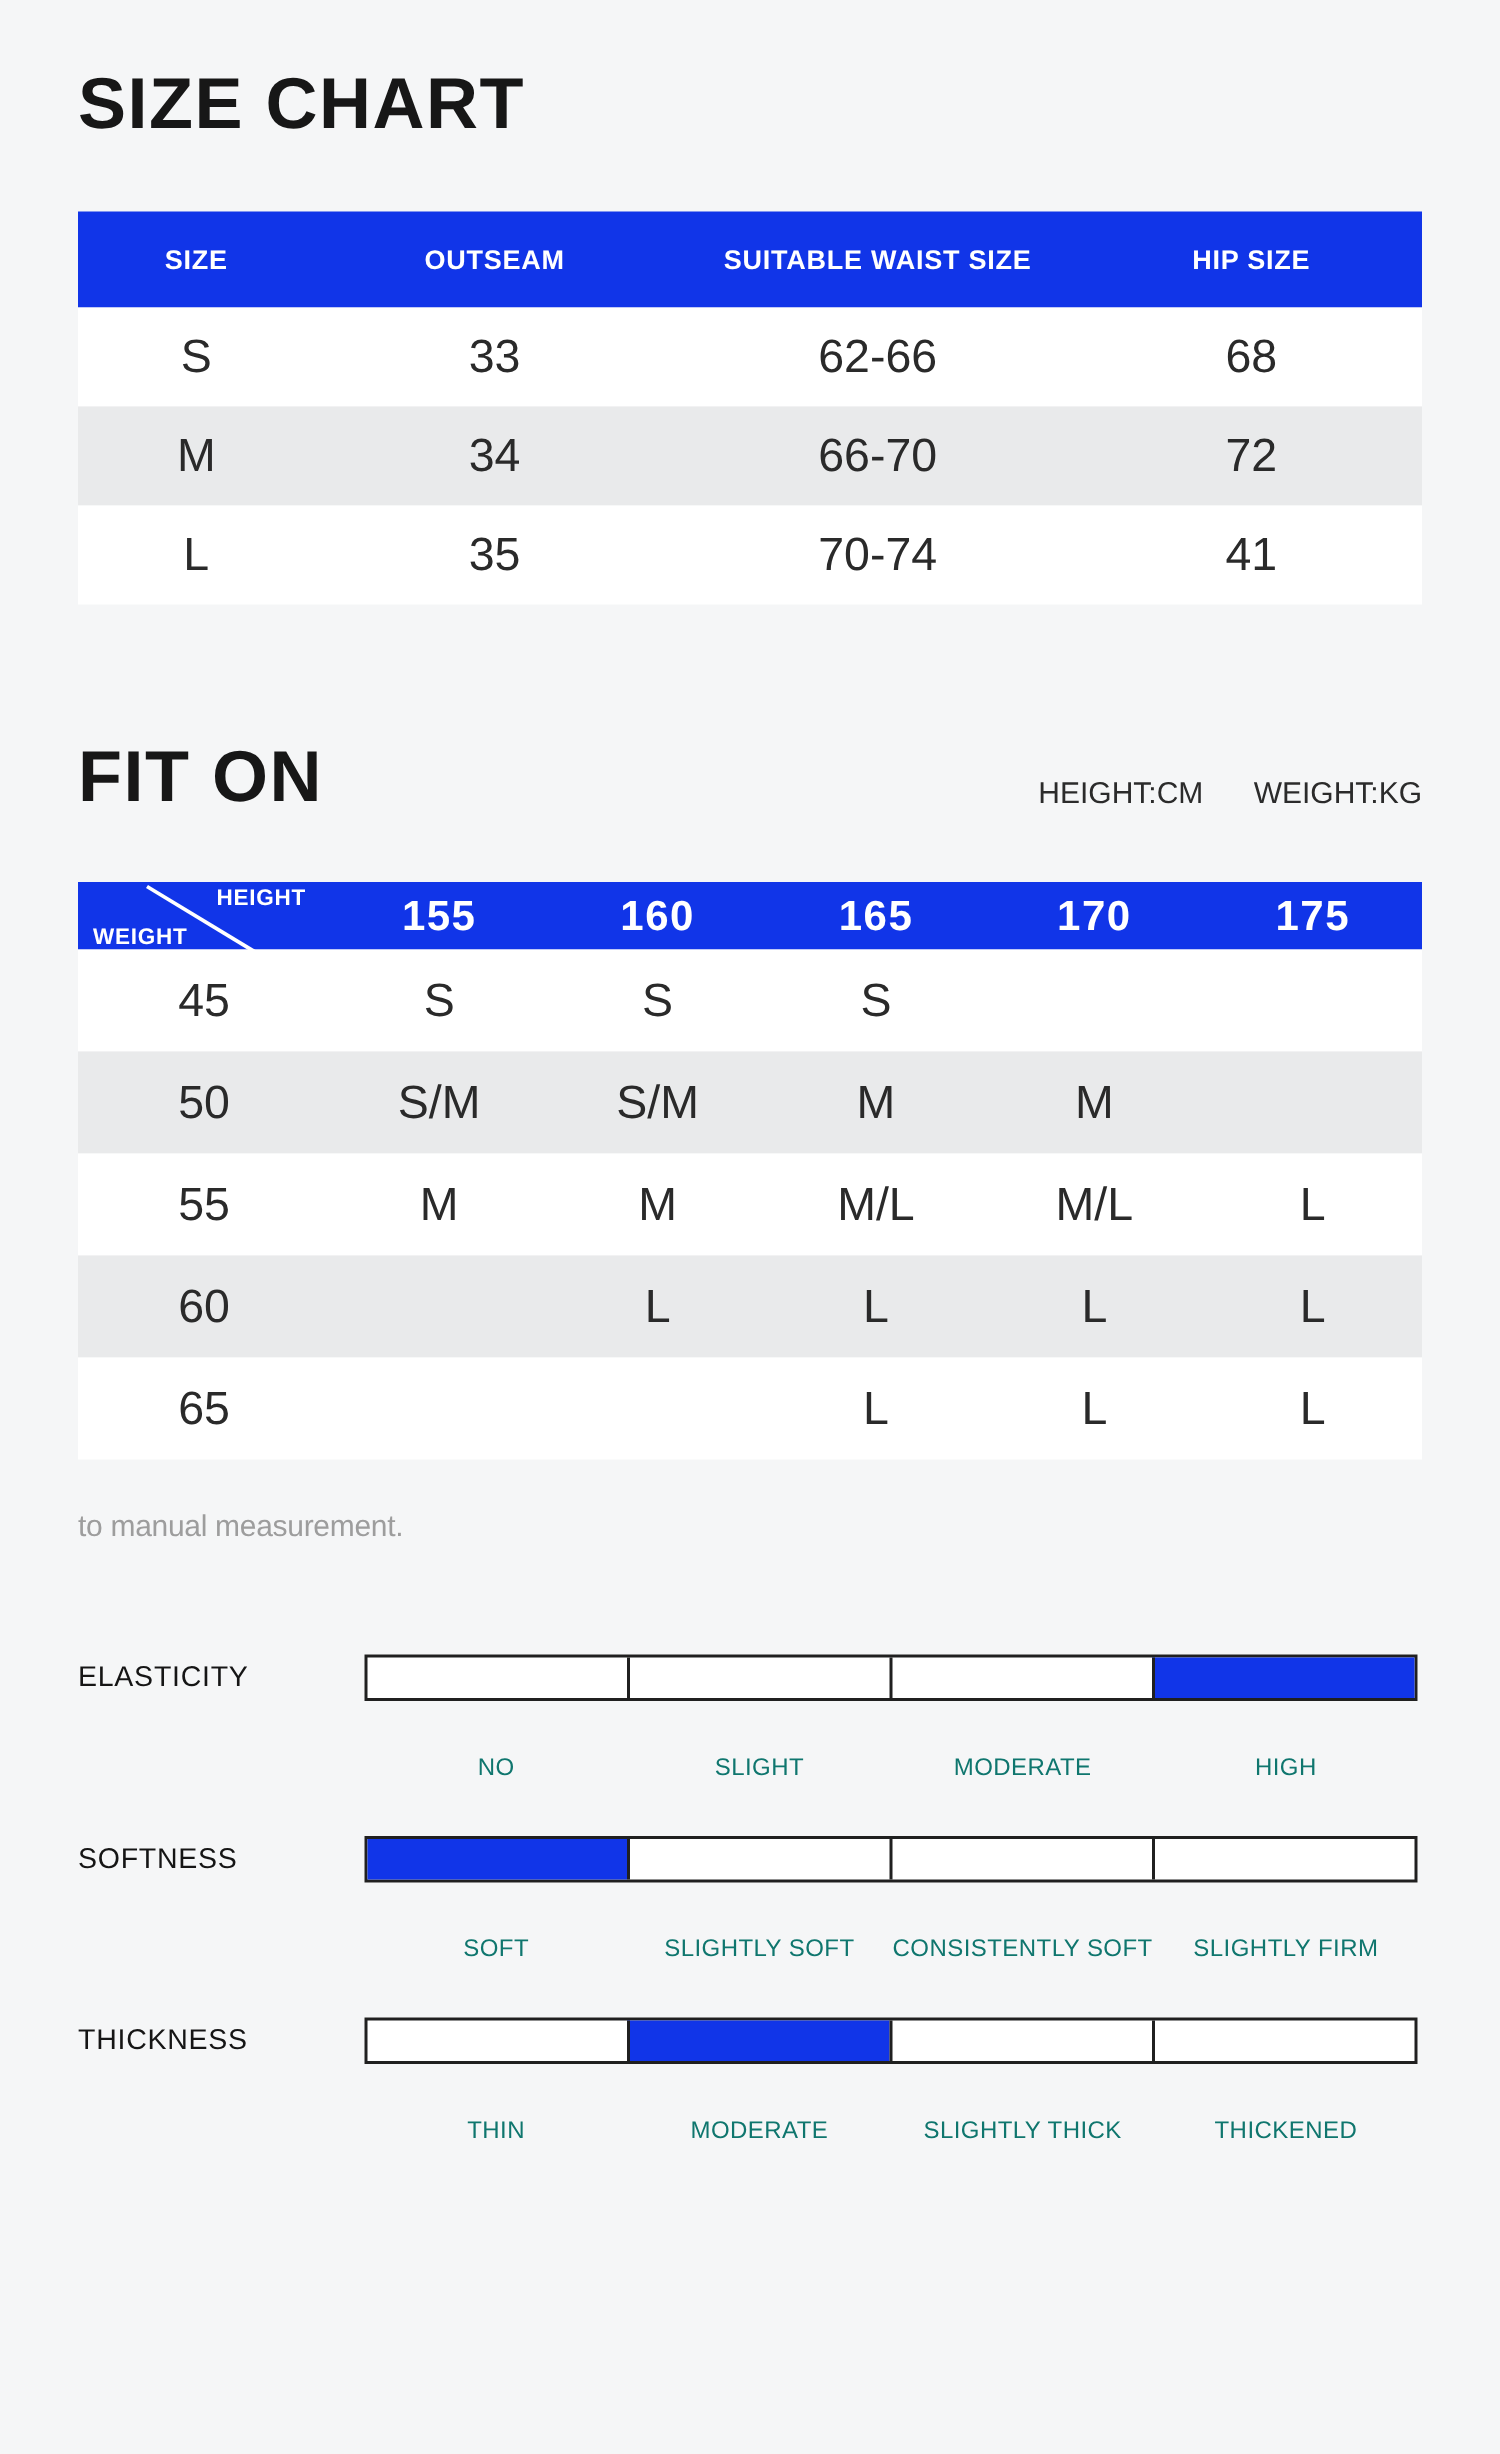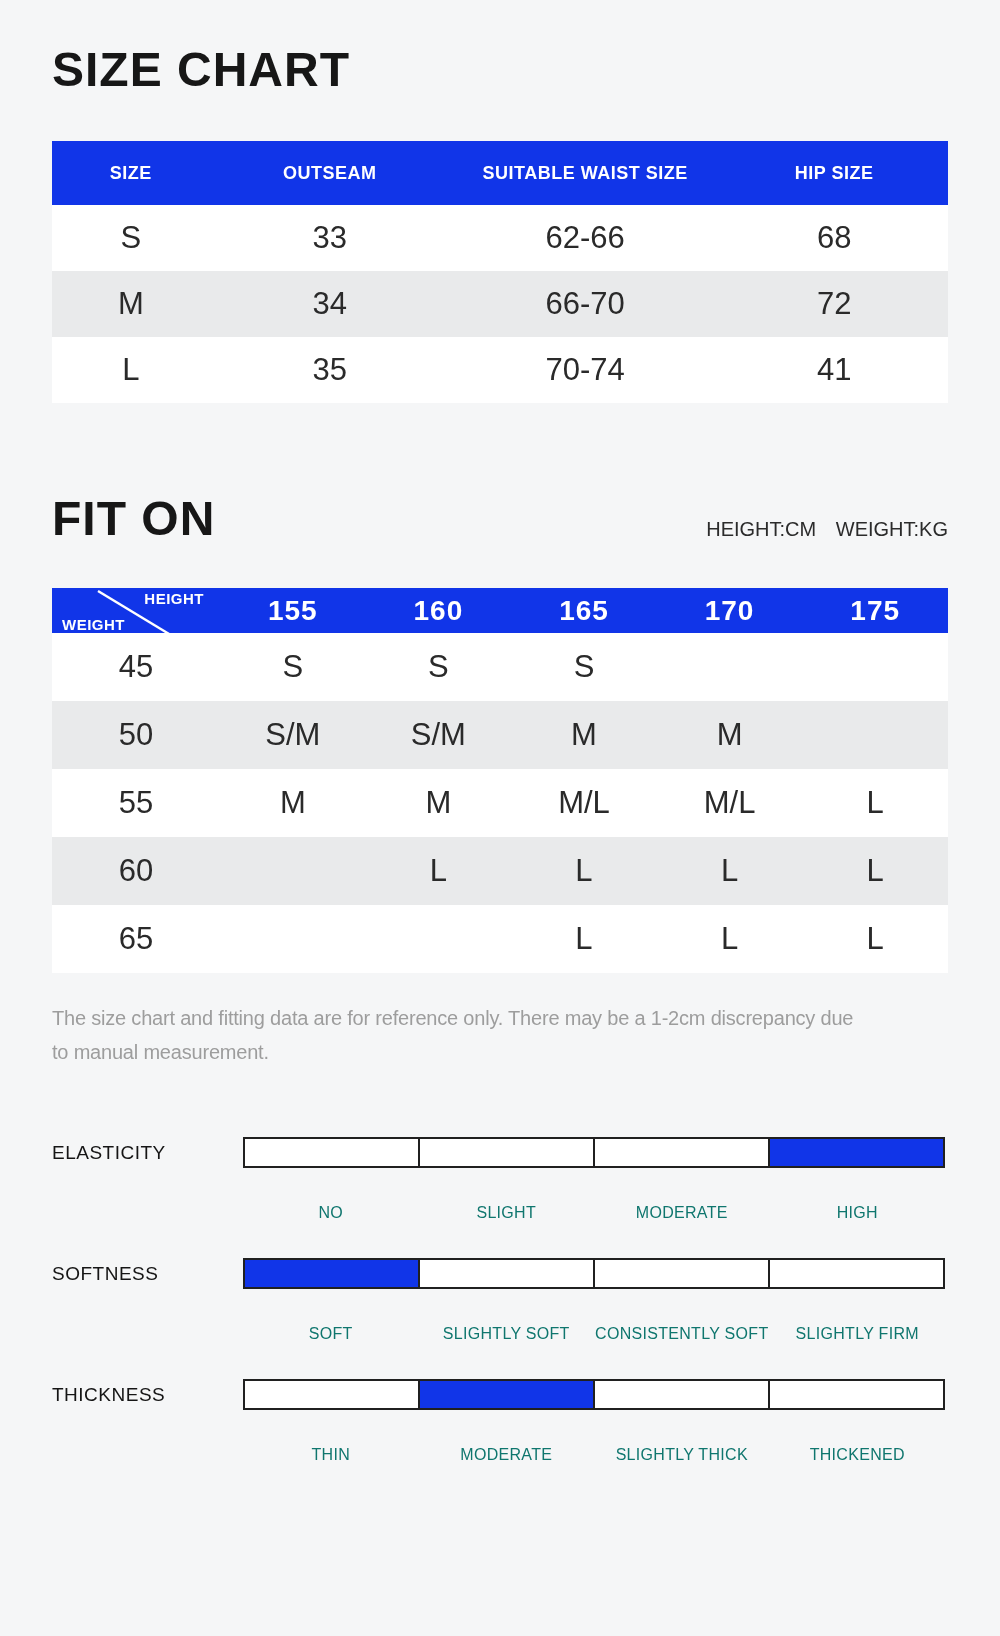--- a/index.html
+++ b/index.html
@@ -33,21 +33,21 @@
   .size-tbl .tr { height:66px; }
   .sc1 { width:17.6%; } .sc2 { width:26.8%; } .sc3 { width:30.2%; } .sc4 { width:25.4%; }
 
   
   .fit-heading {
     margin-top:92px; width:896px;
     display:flex; justify-content:space-between; align-items:flex-end;
   }
   .fit-title { font-size:48px; line-height:48px; font-weight:bold; letter-spacing:1px; color:#171717; }
   .fit-units { font-size:20px; color:#2b2b2b; padding-bottom:2px; }
-  .fit-units span + span { margin-left:14px; }
+  .fit-units span + span { margin-left:28px; }
 
   
   .fit-tbl { margin-top:45px; }
   .fit-tbl .thead { height:45px; }
   .fit-tbl .tr { height:68px; }
   .fc0 { width:18.75%; } .fc { width:16.25%; }
   .fit-tbl .th { font-size:28px; font-weight:bold; letter-spacing:1px; }
   .corner { position:relative; height:59px; }
   .corner svg { position:absolute; left:0; top:0; width:100%; height:100%; }
   .corner .corner-top {
@@ -173,21 +173,20 @@
       <div class="td fc0">65</div>
       <div class="td fc"></div>
       <div class="td fc"></div>
       <div class="td fc">L</div>
       <div class="td fc">L</div>
       <div class="td fc">L</div>
     </div>
   </div>
 
   <div class="disclaimer">
-    <div>The size chart and fitting data are for reference only. There may be a 1-2cm discrepancy due</div>
     <div>to manual measurement.</div>
   </div>
 
   <div class="attrs">
 
     <div class="attr-block">
       <div class="attr-top">
         <div class="attr-label">ELASTICITY</div>
         <div class="bar">
           <div class="seg"></div>

